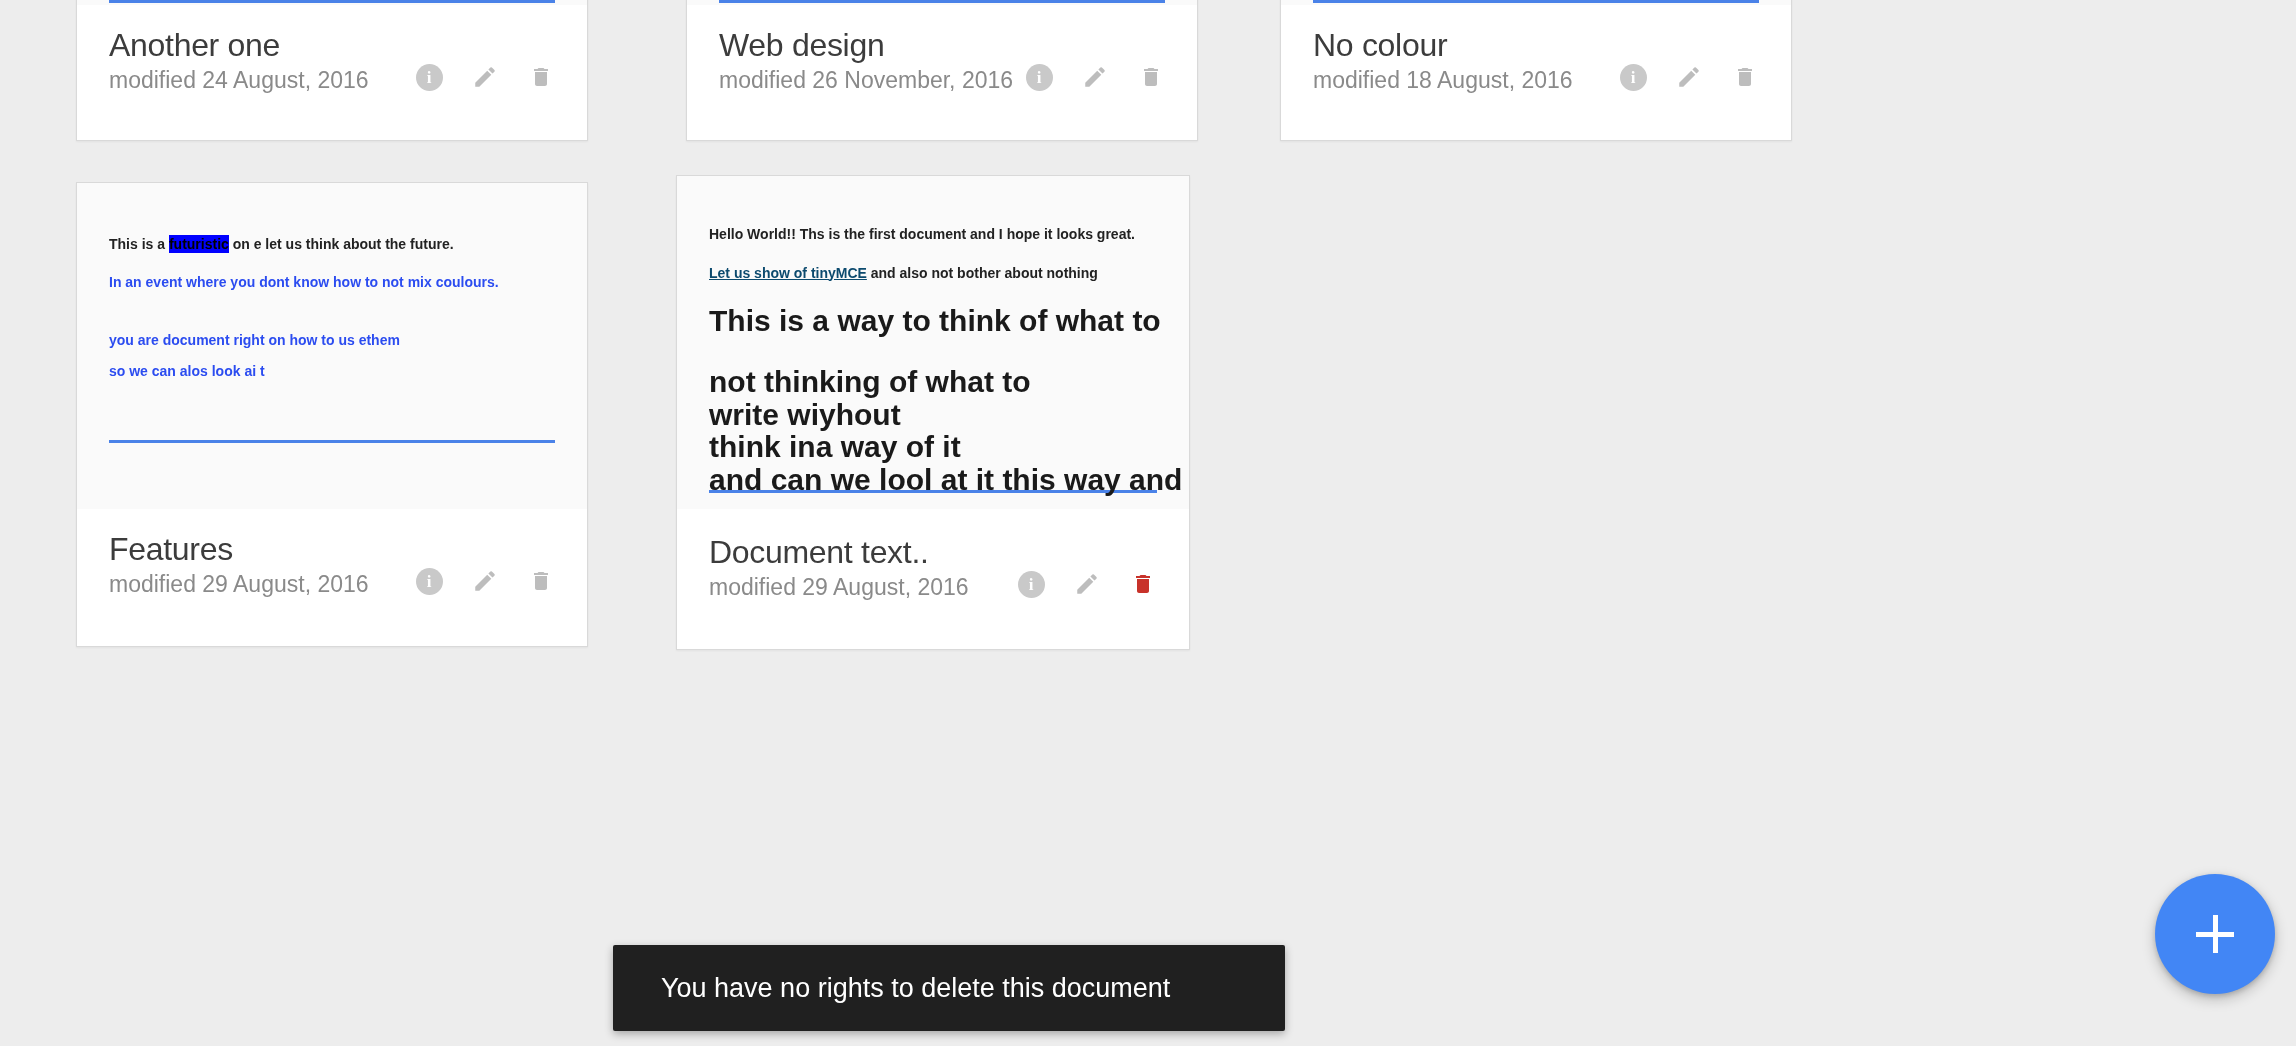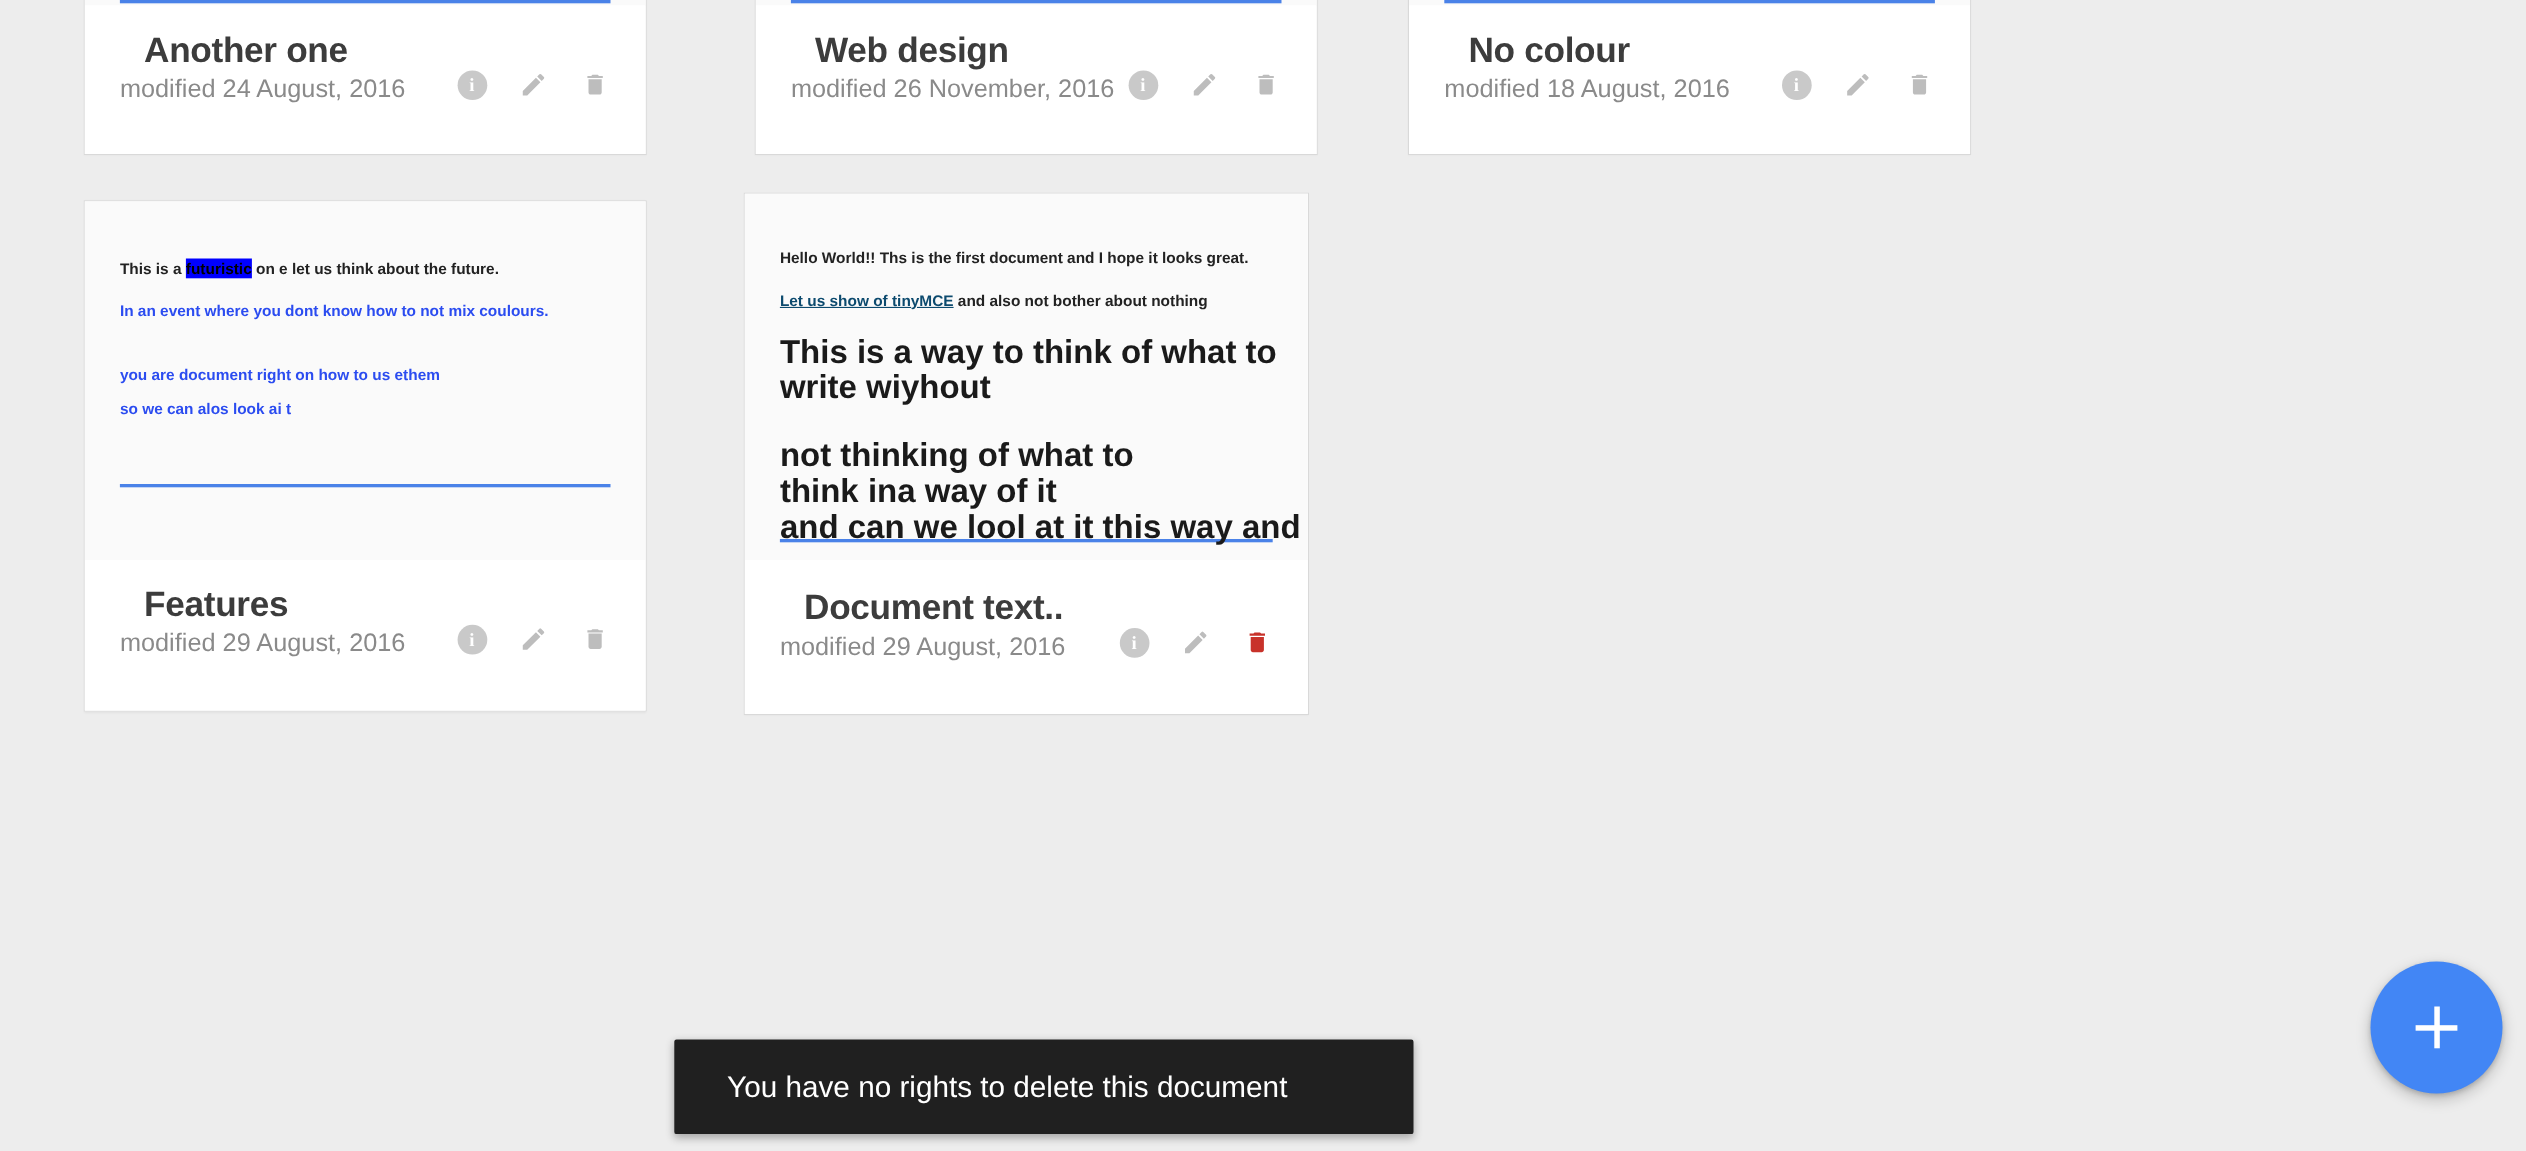--- a/index.html
+++ b/index.html
@@ -41,25 +41,24 @@
     background: #ffffff;
     box-sizing: border-box;
     position: relative;
     height: 100%;
   }
 
   .doc-title {
     position: absolute;
     left: 32px;
     font-size: 32px;
-    font-weight: bold;
+    font-weight: normal;
     color: #3c3c3c;
     letter-spacing: -0.3px;
     white-space: nowrap;
-    margin-left: 22px;
   }
 
   .doc-modified {
     position: absolute;
     left: 32px;
     font-size: 23px;
     font-weight: normal;
     color: #8a8a8a;
     white-space: nowrap;
   }
@@ -308,22 +307,22 @@
     </div>
   </div>
 
   <div class="card" style="left:676px; top:175px; width:514px; height:475px;">
     <div class="card-preview" style="height:333px; padding:0 32px;">
       <p class="pv-p" style="margin-top:50px; font-size:14px;">Hello World!! Ths is the first document and I hope it looks great.</p>
       <p class="pv-p" style="margin-top:21px; font-size:14px;">
         <span class="pv-orange">Let us show of tinyMCE</span><span> and also not bother about nothing</span>
       </p>
       <p class="pv-big" style="margin-top:23px;text-align:center;">This is a way to think of what to</p>
+      <p class="pv-big" style="margin-top:29px;">not thinking of what to</p>
       <p class="pv-big" style="margin-top:0;">write wiyhout</p>
-      <p class="pv-big" style="margin-top:29px;">not thinking of what to</p>
       <p class="pv-big" style="margin-top:0;">think ina way of it</p>
       <p class="pv-big" style="margin-top:0;">and can we lool at it this way and</p>
       <hr class="pv-hr" style="margin-top:-6px;">
     </div>
     <div class="card-footer" style="height:140px;">
       <div class="doc-title" style="top:25px;">Document text..</div>
       <div class="doc-modified" style="top:65px;">modified 29 August, 2016</div>
       <div class="actions" style="right:18px; top:47px;">
         <div class="act-btn">
           <span class="info-icon">i</span>

